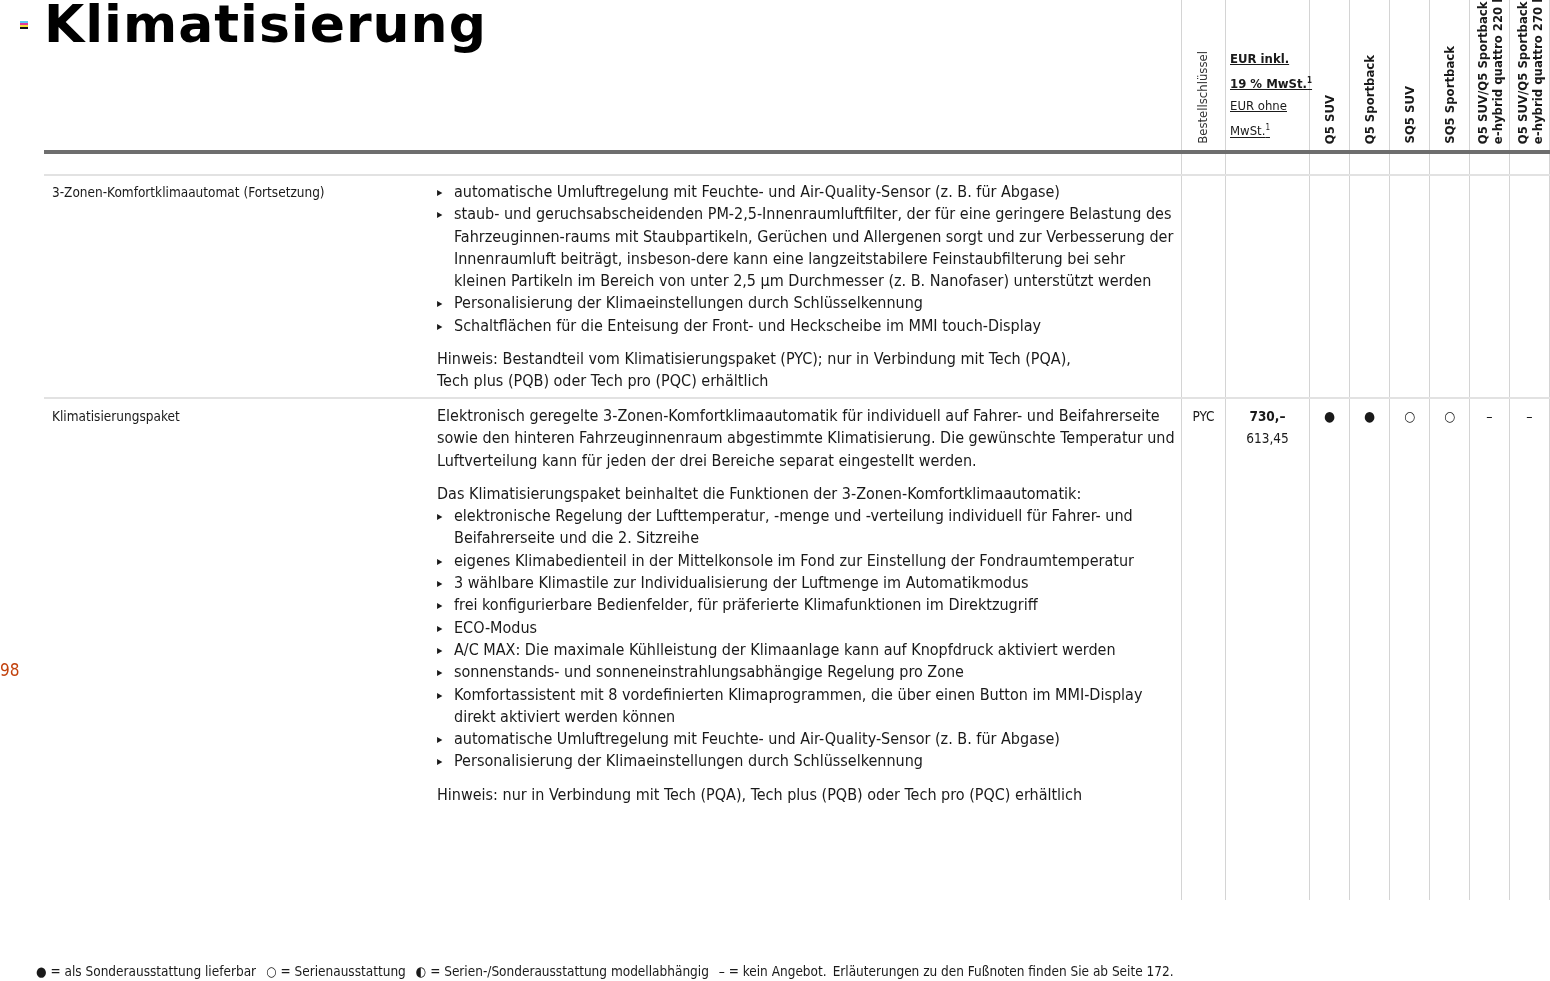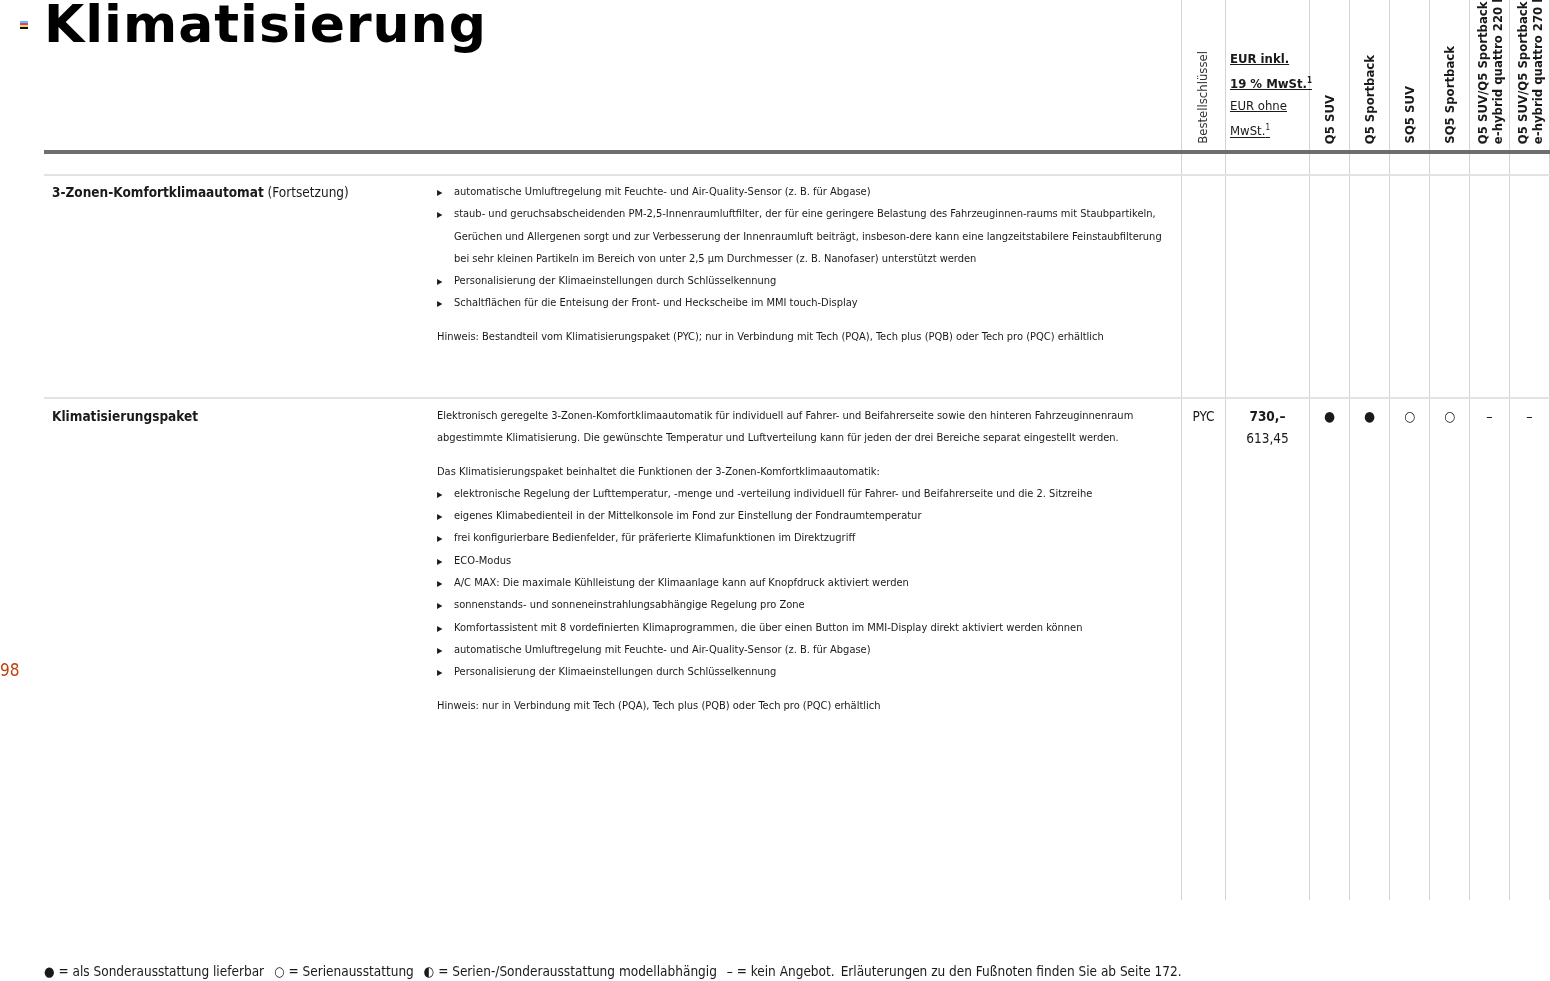--- a/index.html
+++ b/index.html
@@ -27,30 +27,30 @@
     font-size:13px; line-height:16px; white-space:nowrap; text-align:left;
   }
   .rot.bold { font-weight:bold; }
   .rot.light { color:#333; }
   .price-head { position:absolute; left:1230px; top:48px; font-size:13px; line-height:22px;text-decoration:underline; }
   .price-head .b { font-weight:bold; }
   .price-head sup, .fn { font-size:8px; vertical-align:super; }
   .row-rule { position:absolute; left:44px; width:1506px; height:2px; background:#e2e2e2; }
   .row { position:absolute; left:0; width:1550px; }
   .feature-name { position:absolute; left:52px; font-size:13.5px; line-height:22px; }
-  .feature-name b { font-weight:bold;margin-top:11px; }
-  .desc { position:absolute; left:437px; width:740px; font-size:11px; line-height:22.3px; }
+  .feature-name b { font-weight:normal;margin-top:11px; }
+  .desc { position:absolute; left:437px; width:740px; font-size:16px; line-height:22.3px; }
   .desc p { margin:0; }
   .desc .gap { height:11px; }
   .desc ul { list-style:none; margin:0; padding:0; }
   .desc li { position:relative; padding-left:17px; }
   .desc li::before { content:"\25B8"; position:absolute; left:0; top:0; font-size:12px; }
   .cell { position:absolute; font-size:13.5px; line-height:22px; text-align:center; }
   .sym { font-size:14px; }
-  .footer { position:absolute; left:44px; top:963px; font-size:13.5px; white-space:nowrap; }
+  .footer { position:absolute; left:36px; top:963px; font-size:13.5px; white-space:nowrap; }
   .footer span { margin-right:6px; }
 </style>
 </head>
 <body>
 
 <div class="cmyk">
   <span style="background:#58c7f0"></span>
   <span style="background:#e0399a"></span>
   <span style="background:#f4e13a"></span>
   <span style="background:#111111"></span>
@@ -123,20 +123,21 @@
   <div class="feature-name">
     <b>Klimatisierungspaket</b><span></span>
   </div>
   <div class="desc">
     <p>Elektronisch geregelte 3-Zonen-Komfortklimaautomatik für individuell auf Fahrer- und Beifahrerseite sowie den hinteren Fahrzeuginnenraum abgestimmte Klimatisierung. Die gewünschte Temperatur und Luftverteilung kann für jeden der drei Bereiche separat eingestellt werden.</p>
     <div class="gap"></div>
     <p>Das Klimatisierungspaket beinhaltet die Funktionen der 3-Zonen-Komfortklimaautomatik:</p>
     <ul>
       <li>elektronische Regelung der Lufttemperatur, -menge und -verteilung individuell für Fahrer- und Beifahrerseite und die 2. Sitzreihe</li>
       <li>eigenes Klimabedienteil in der Mittelkonsole im Fond zur Einstellung der Fondraumtemperatur</li>
+      <li>3 wählbare Klimastile zur Individualisierung der Luftmenge im Automatikmodus</li>
       <li>frei konfigurierbare Bedienfelder, für präferierte Klimafunktionen im Direktzugriff</li>
       <li>ECO-Modus</li>
       <li>A/C MAX: Die maximale Kühlleistung der Klimaanlage kann auf Knopfdruck aktiviert werden</li>
       <li>sonnenstands- und sonneneinstrahlungsabhängige Regelung pro Zone</li>
       <li>Komfortassistent mit 8 vordefinierten Klimaprogrammen, die über einen Button im MMI-Display direkt aktiviert werden können</li>
       <li>automatische Umluftregelung mit Feuchte- und Air-Quality-Sensor (z. B. für Abgase)</li>
       <li>Personalisierung der Klimaeinstellungen durch Schlüsselkennung</li>
     </ul>
     <div class="gap"></div>
     <p>Hinweis: nur in Verbindung mit Tech (PQA), Tech plus (PQB) oder Tech pro (PQC) erhältlich</p>

